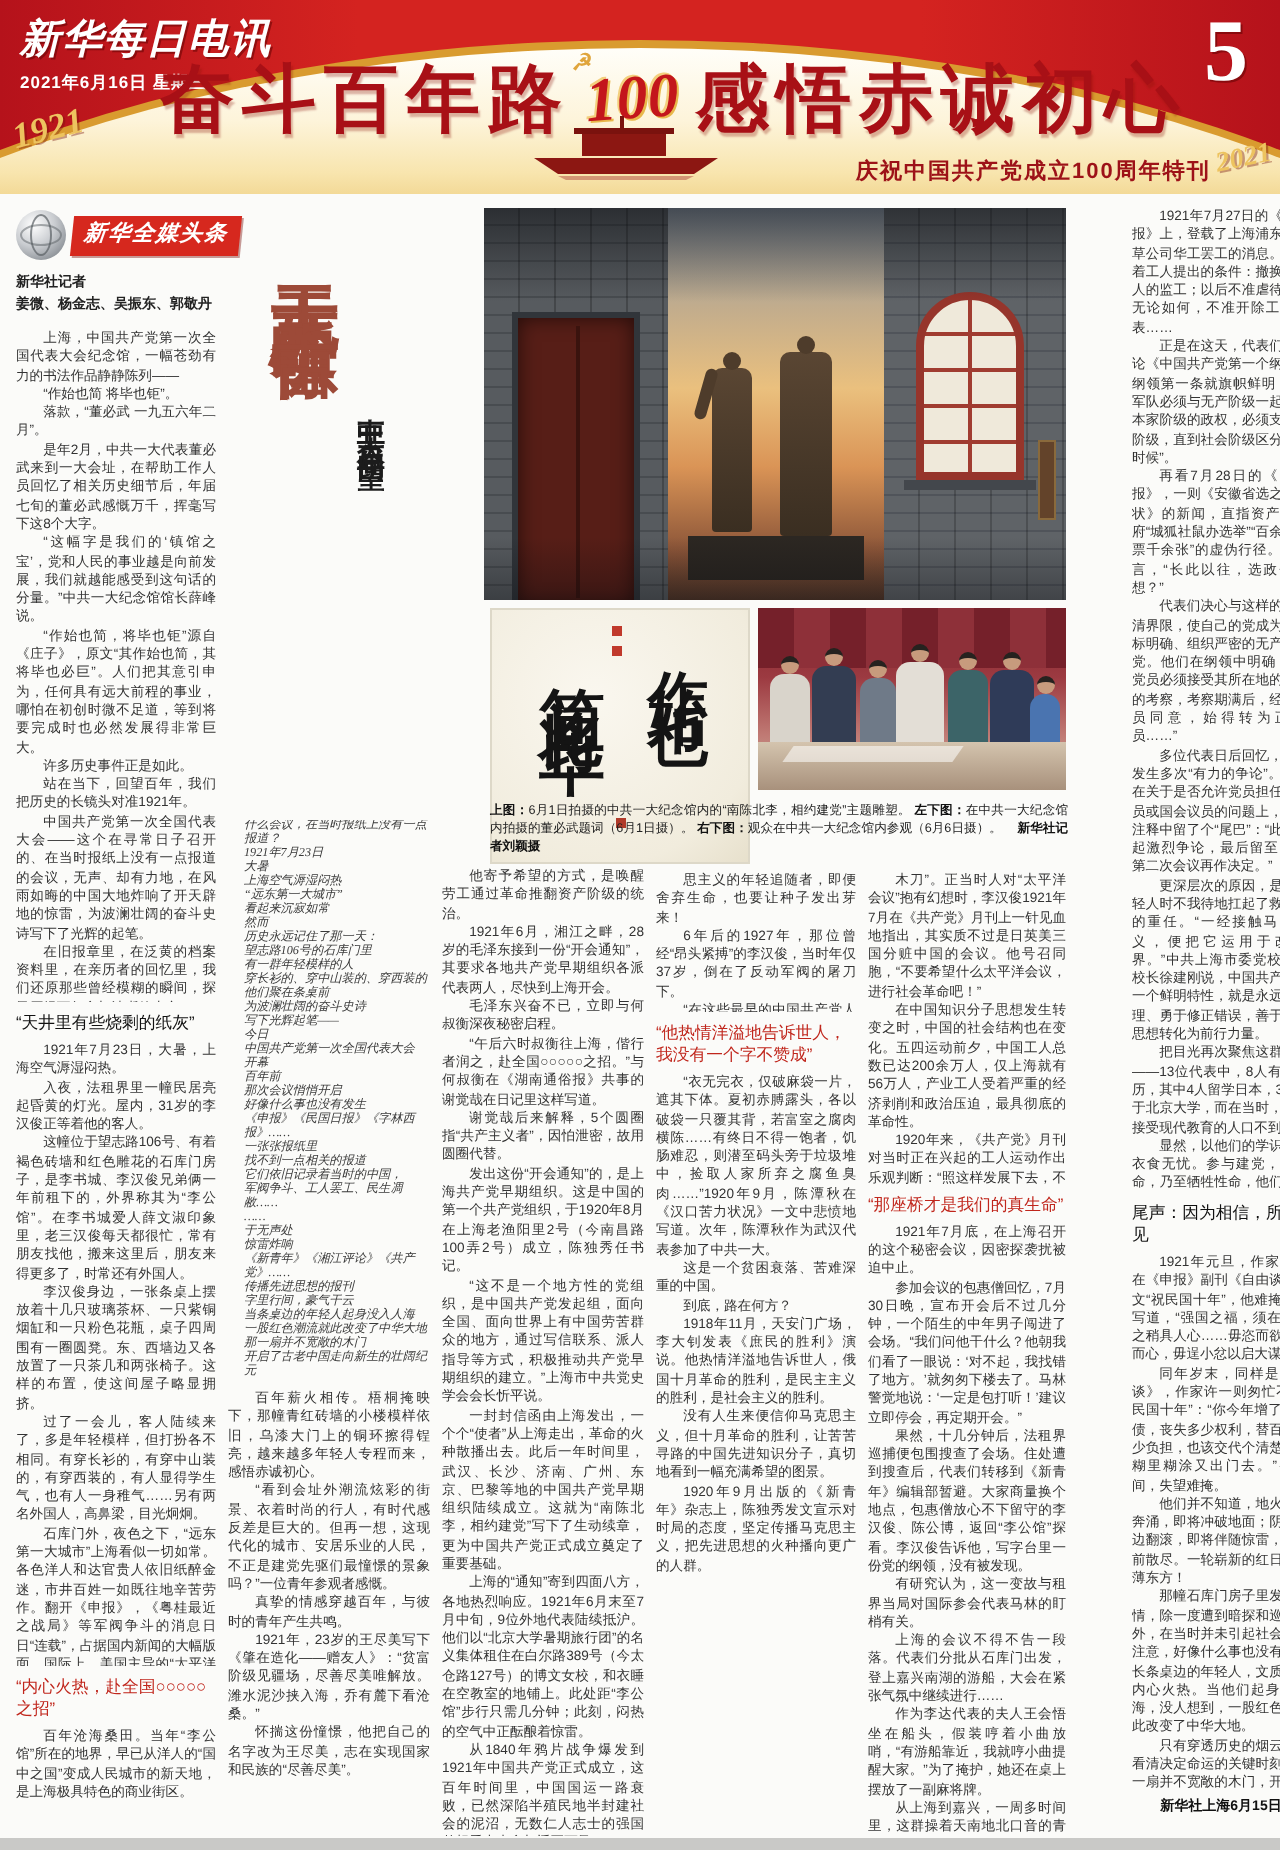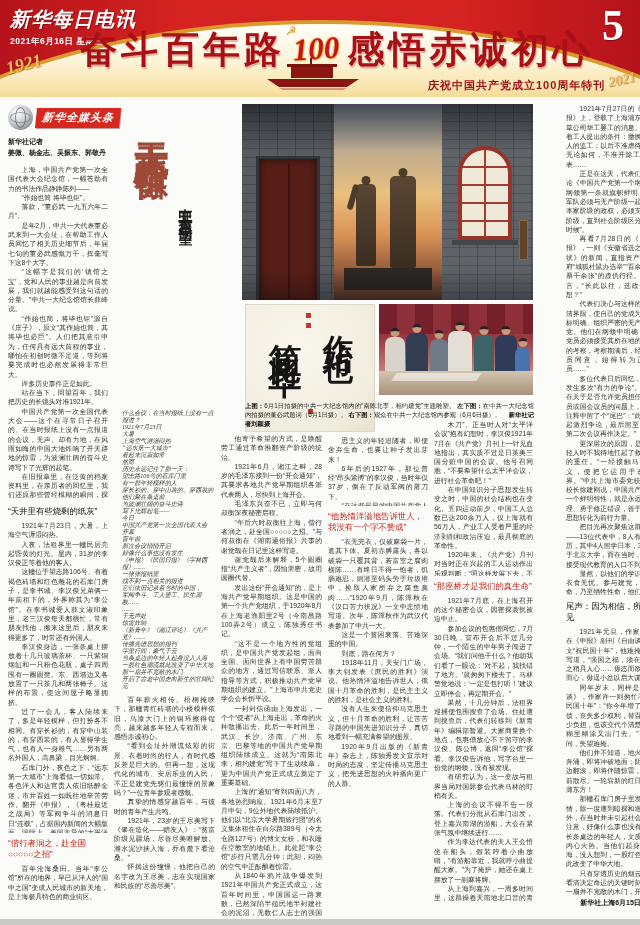--- a/index.html
+++ b/index.html
@@ -62,21 +62,21 @@
   .vsub{position:absolute;left:177px;top:198px;height:160px;writing-mode:vertical-rl;text-orientation:upright;
         font-size:14px;font-weight:600;letter-spacing:3px;color:#1c1c1c;z-index:3;}
 
   .col2{left:114px;top:410px;width:101px;height:508px;}
   .poem{height:280px;overflow:hidden;font-style:italic;font-size:6.1px;line-height:7px;color:#3a3a3a;
         font-family:"Liberation Serif",serif;margin-bottom:5px;}
   .poem p{margin:0;padding-left:8px;text-indent:0;}
 
   .col3{left:221px;top:434px;width:101px;height:484px;}
   .col4{left:328px;top:436px;width:100px;height:482px;}
-  .col5{left:434px;top:420px;width:99px;height:482px;}
+  .col5{left:434px;top:436px;width:99px;height:482px;}
   .col6{left:538px;top:104px;width:96px;height:814px;margin-left:28px;}
 
   
   figure{margin:0;}
   .photo-main{position:absolute;left:242px;top:104px;width:291px;height:196px;background:#55585c;overflow:hidden;}
   .photo-main::after{content:"";position:absolute;inset:0;pointer-events:none;
       background:linear-gradient(180deg,rgba(8,10,14,.55),rgba(8,10,14,0) 24%),
                  linear-gradient(0deg,rgba(8,10,14,.35),transparent 16%);}
   .pm-wall{position:absolute;top:0;bottom:0;
       background:repeating-linear-gradient(180deg,#575b5f 0 8px,#484c50 8px 9px),
@@ -229,21 +229,21 @@
       </div>
     <h3 class="sec">“天井里有些烧剩的纸灰”</h3>
     <div class="tblock" style="height:312px">
         <p>1921年7月23日，大暑，上海空气溽湿闷热。</p>
         <p>入夜，法租界里一幢民居亮起昏黄的灯光。屋内，31岁的李汉俊正等着他的客人。</p>
         <p>这幢位于望志路106号、有着褐色砖墙和红色雕花的石库门房子，是李书城、李汉俊兄弟俩一年前租下的，外界称其为“李公馆”。在李书城爱人薛文淑印象里，老三汉俊每天都很忙，常有朋友找他，搬来这里后，朋友来得更多了，时常还有外国人。</p>
         <p>李汉俊身边，一张条桌上摆放着十几只玻璃茶杯、一只紫铜烟缸和一只粉色花瓶，桌子四周围有一圈圆凳。东、西墙边又各放置了一只茶几和两张椅子。这样的布置，使这间屋子略显拥挤。</p>
         <p>过了一会儿，客人陆续来了，多是年轻模样，但打扮各不相同。有穿长衫的，有穿中山装的，有穿西装的，有人显得学生气，也有人一身稚气……另有两名外国人，高鼻梁，目光炯炯。</p>
         <p>石库门外，夜色之下，“远东第一大城市”上海看似一切如常。各色洋人和达官贵人依旧纸醉金迷，市井百姓一如既往地辛苦劳作。翻开《申报》，《粤桂最近之战局》等军阀争斗的消息日日“连载”，占据国内新闻的大幅版面。国际上，美国主导的“太平洋会议”（即华盛顿会议）即将开幕。当日，报上一则《太平洋会议与中国》的消息，描绘了一些人对这次会议的企盼和“乐观”——“舆情对于美国邀中国与会，大为兴奋”。</p>
       </div>
-    <h3 class="sec red">“偕行者润之，赴全国○○○○○之招”</h3>
+    <h3 class="sec red">“内心火热，赴全国○○○○○之招”</h3>
     <div class="tblock grow">
         <p>百年沧海桑田。当年“李公馆”所在的地界，早已从洋人的“国中之国”变成人民城市的新天地，是上海极具特色的商业街区。</p>
       </div>
   </div>
 
   <div class="col col2">
     <div class="poem">
         <p>什么会议，在当时报纸上没有一点报道？</p>
         <p>1921年7月23日</p>
         <p>大暑</p>

